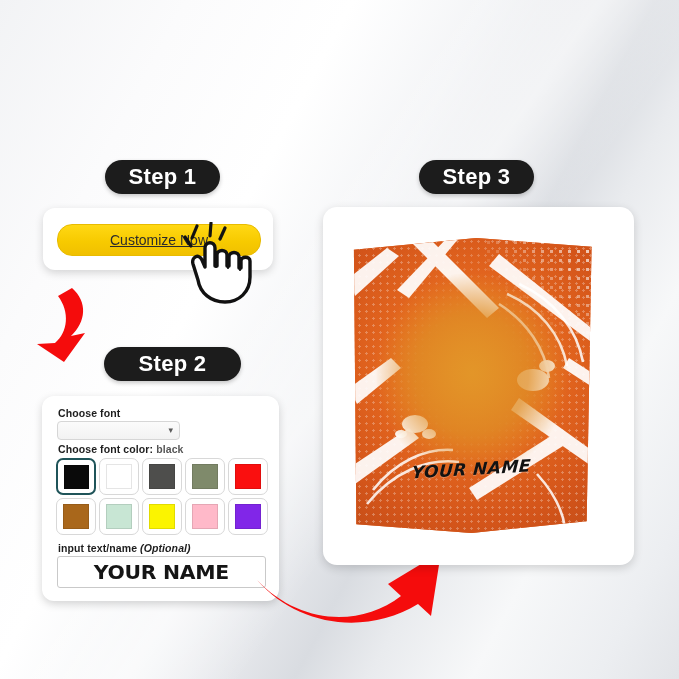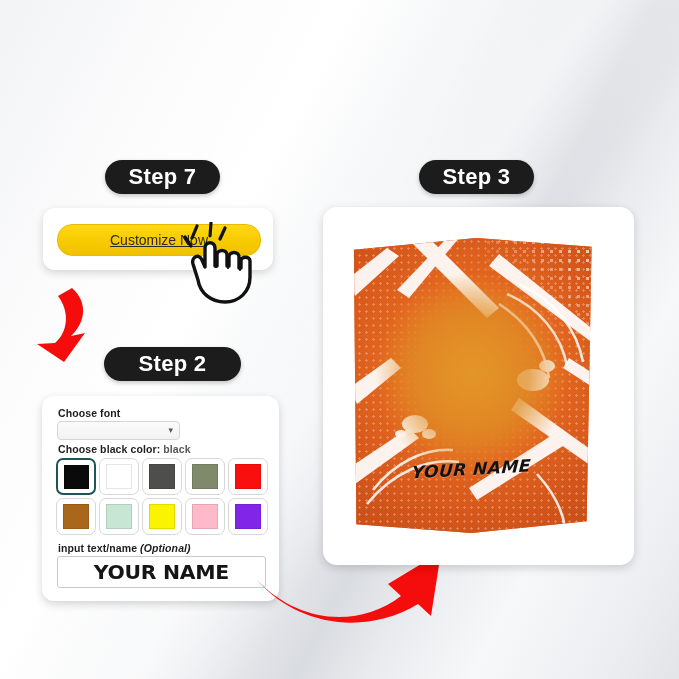--- a/index.html
+++ b/index.html
@@ -204,21 +204,21 @@
     white-space:nowrap;
   }
 </style>
 </head>
 <body>
 
 <div id="root">
   <div class="sheen"></div>
 
 
-  <div class="pill" id="pill-1">Step 7</div>
+  <div class="pill" id="pill-1">Step 1</div>
 
   <div id="card1">
     <div id="cta">Customize Now</div>
   </div>
 
   <svg id="hand" viewBox="0 0 106 82">
     <g stroke="#111" stroke-width="3.2" stroke-linecap="round" fill="none">
       <line x1="22" y1="4" x2="17" y2="16"></line>
       <line x1="36" y1="1" x2="35" y2="14"></line>
       <line x1="50" y1="6" x2="45" y2="17"></line>
@@ -239,21 +239,21 @@
   <div id="card2">
 
     <div class="lbl" id="lbl-font">Choose font</div>
 
     <div id="font-select">
       <span class="val">Lato</span>
       <span class="chev">▾</span>
     </div>
 
     <div class="lbl" id="lbl-color">
-      <span>Choose black color:</span>
+      <span>Choose font color:</span>
       <span class="colname">black</span>
     </div>
 
     <div class="swatch-grid" id="swatches">
         <div class="sw sel" style="border-color: rgb(31, 84, 89);">
           <i style="background: rgb(10, 10, 10);"></i>
         </div>
         <div class="sw">
           <i style="background: rgb(255, 255, 255);"></i>
         </div>

